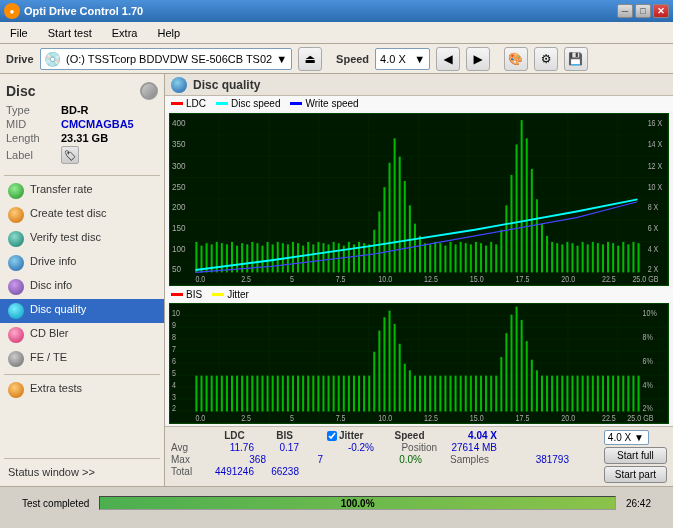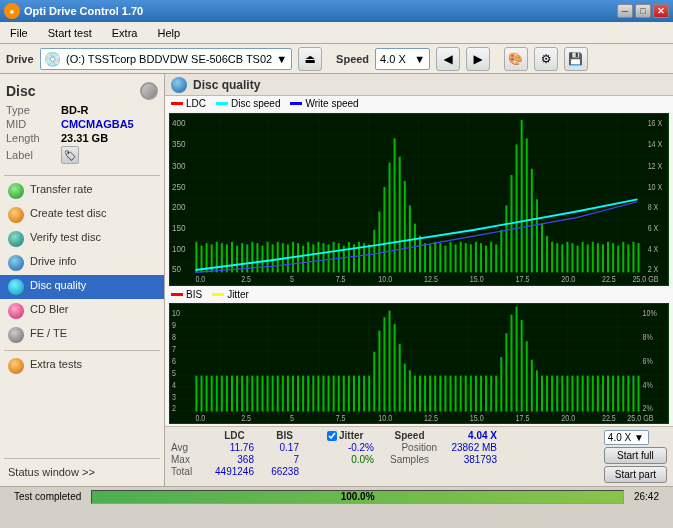--- a/index.html
+++ b/index.html
@@ -163,20 +163,24 @@
       <div class="sb-icon orange"></div>
       <span>Create test disc</span>
     </div>
     <div class="sidebar-btn">
       <div class="sb-icon teal"></div>
       <span>Verify test disc</span>
     </div>
     <div class="sidebar-btn">
       <div class="sb-icon blue-i"></div>
       <span>Drive info</span>
+    </div>
+    <div class="sidebar-btn">
+      <div class="sb-icon purple"></div>
+      <span>Disc info</span>
     </div>
     <div class="sidebar-btn active">
       <div class="sb-icon cyan"></div>
       <span>Disc quality</span>
     </div>
     <div class="sidebar-btn">
       <div class="sb-icon pink"></div>
       <span>CD Bler</span>
     </div>
     <div class="sidebar-btn">
@@ -521,24 +525,24 @@
             <div style="width:60px; text-align:right; color:#0000cc; font-weight:bold;">4.04 X</div>
           </div>
 
           <div style="display:flex; gap:0; align-items:center;">
             <div style="width:36px; color:#555;">Avg</div>
             <div style="width:55px; text-align:right; color:#0000cc; padding-right:8px;">11.76</div>
             <div style="width:45px; text-align:right; color:#0000cc; padding-right:8px;">0.17</div>
             <div style="width:20px;"></div>
             <div style="width:55px; text-align:right; color:#0000cc; padding-right:8px;">-0.2%</div>
             <div style="width:55px; text-align:right; color:#555;">Position</div>
-            <div style="width:60px; text-align:right; color:#0000cc;">23862 MB</div>
+            <div style="width:60px; text-align:right; color:#0000cc;">27614 MB</div>
           </div>
 
-          <div style="display:flex; gap:0; align-items:center;">
+          <div style="display:flex; gap:12px; align-items:center;">
             <div style="width:36px; color:#555;">Max</div>
             <div style="width:55px; text-align:right; color:#0000cc; padding-right:8px;">368</div>
             <div style="width:45px; text-align:right; color:#0000cc; padding-right:8px;">7</div>
             <div style="width:20px;"></div>
             <div style="width:55px; text-align:right; color:#006600; padding-right:8px;">0.0%</div>
             <div style="width:55px; text-align:center; color:#555;">Samples</div>
             <div style="width:60px; text-align:right; color:#0000cc;">381793</div>
           </div>
 
           <div style="display:flex; gap:0; align-items:center;">
@@ -561,20 +565,20 @@
           </div>
           <button class="start-btn">Start full</button>
           <button class="start-btn">Start part</button>
         </div>
       </div>
     </div>
 
   </div>
 </div>
 
-<div style="height:20px; background:#d4d0c8; border-top:1px solid #b0a898; display:flex; align-items:center; padding:8px;">
+<div style="height:20px; background:#d4d0c8; border-top:1px solid #b0a898; display:flex; align-items:center; padding:16px;">
   <span style="font-size:10px; padding:0 6px; white-space:nowrap;">Test completed</span>
   <div class="progress-bar-container" style="flex:1; height:14px; background:#c8c4bc; border:1px inset #999; position:relative; margin:0 4px;">
     <div class="progress-bar-fill" id="progress-fill" style="height:100%; background:linear-gradient(to right,#4caf50,#8bc34a); width:100%;"></div>
     <div class="progress-text" style="position:absolute;top:0;left:0;right:0;bottom:0;display:flex;align-items:center;justify-content:center;font-size:10px;color:#000;font-weight:bold;">100.0%</div>
   </div>
   <span style="font-size:10px; padding:0 6px; white-space:nowrap;">26:42</span>
 </div>
 
 </body></html>

